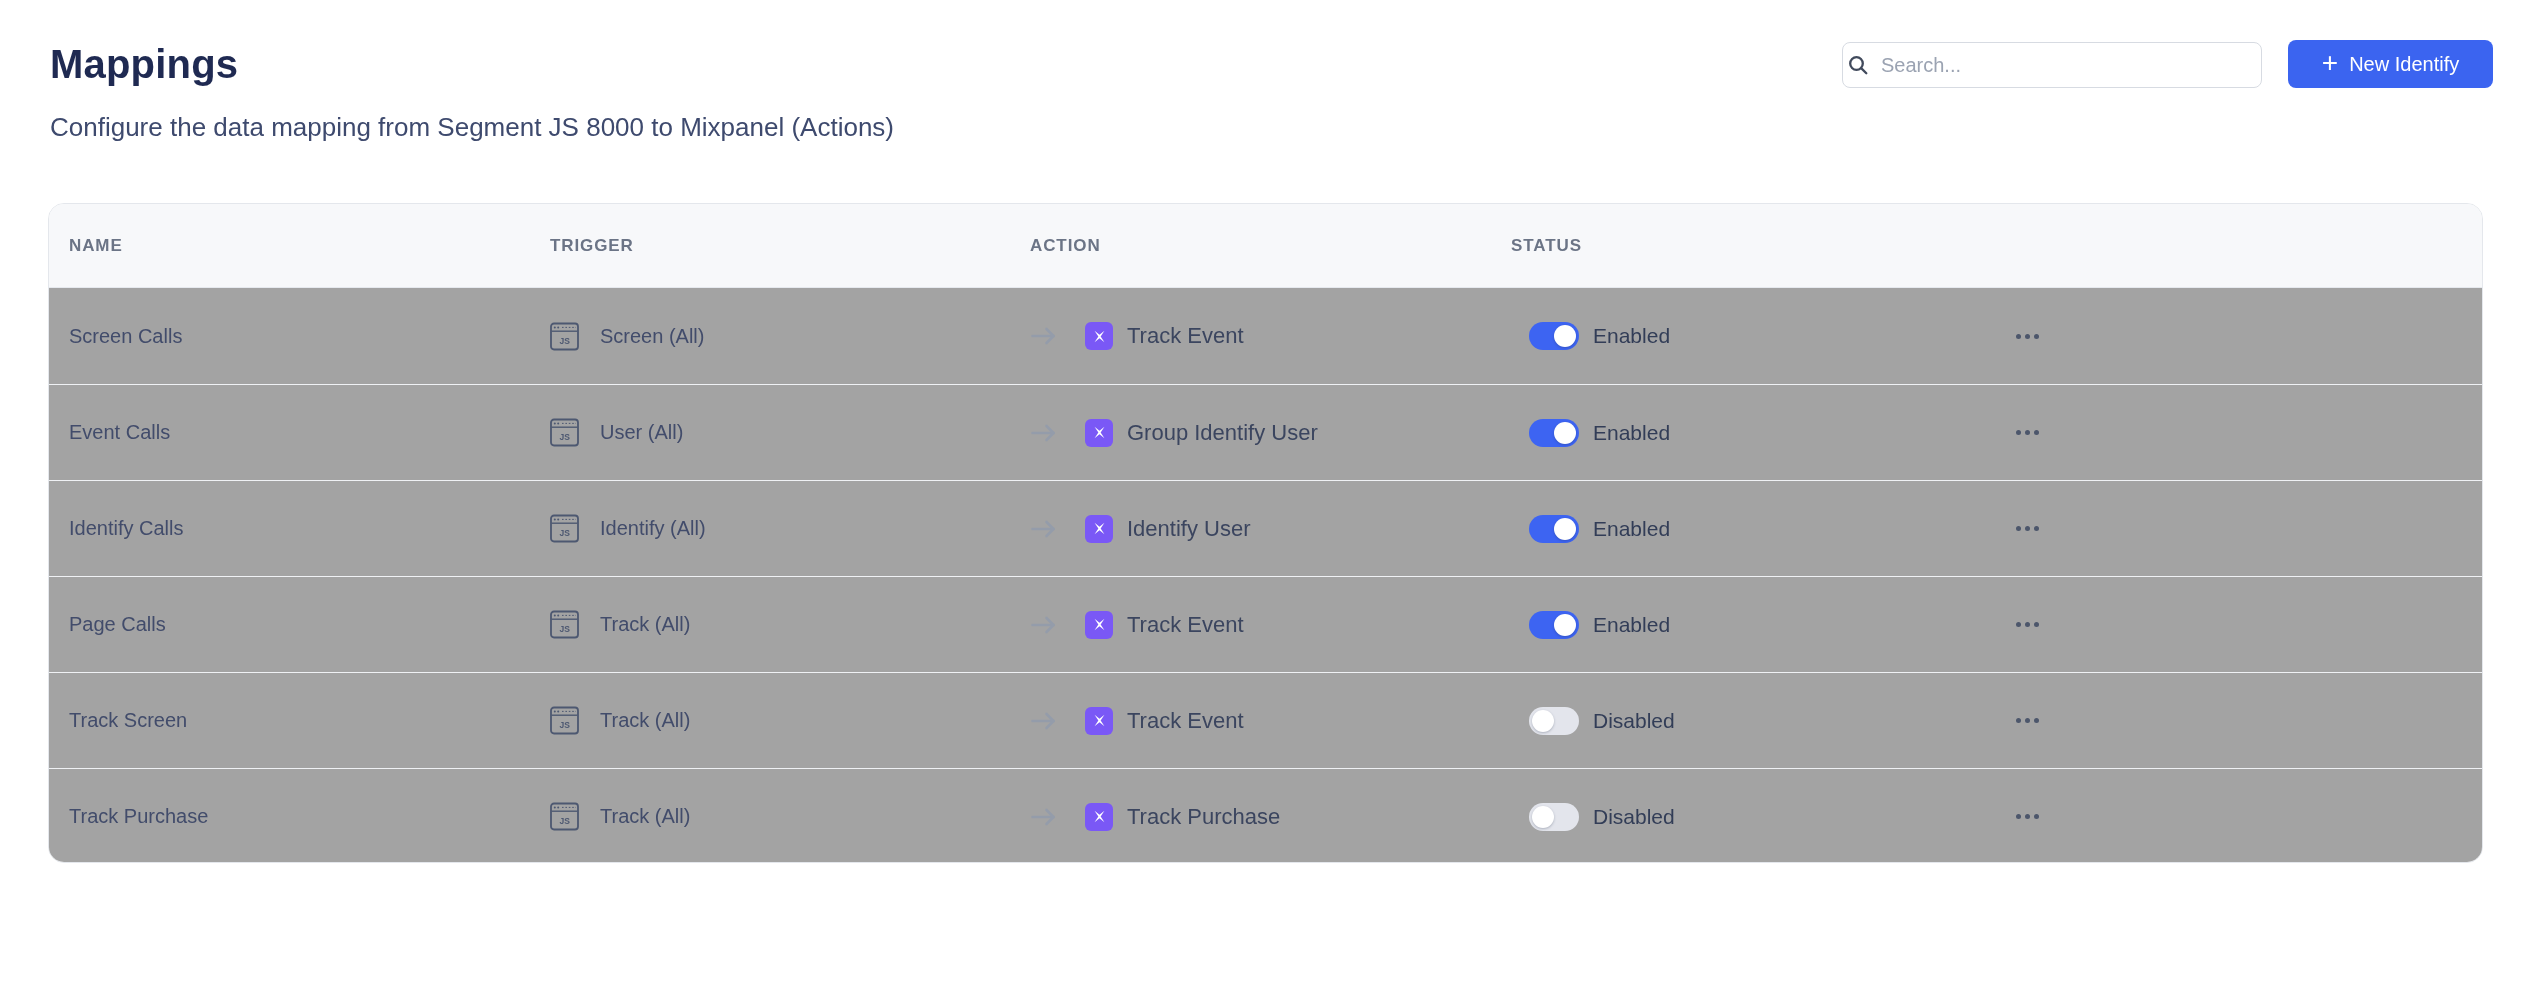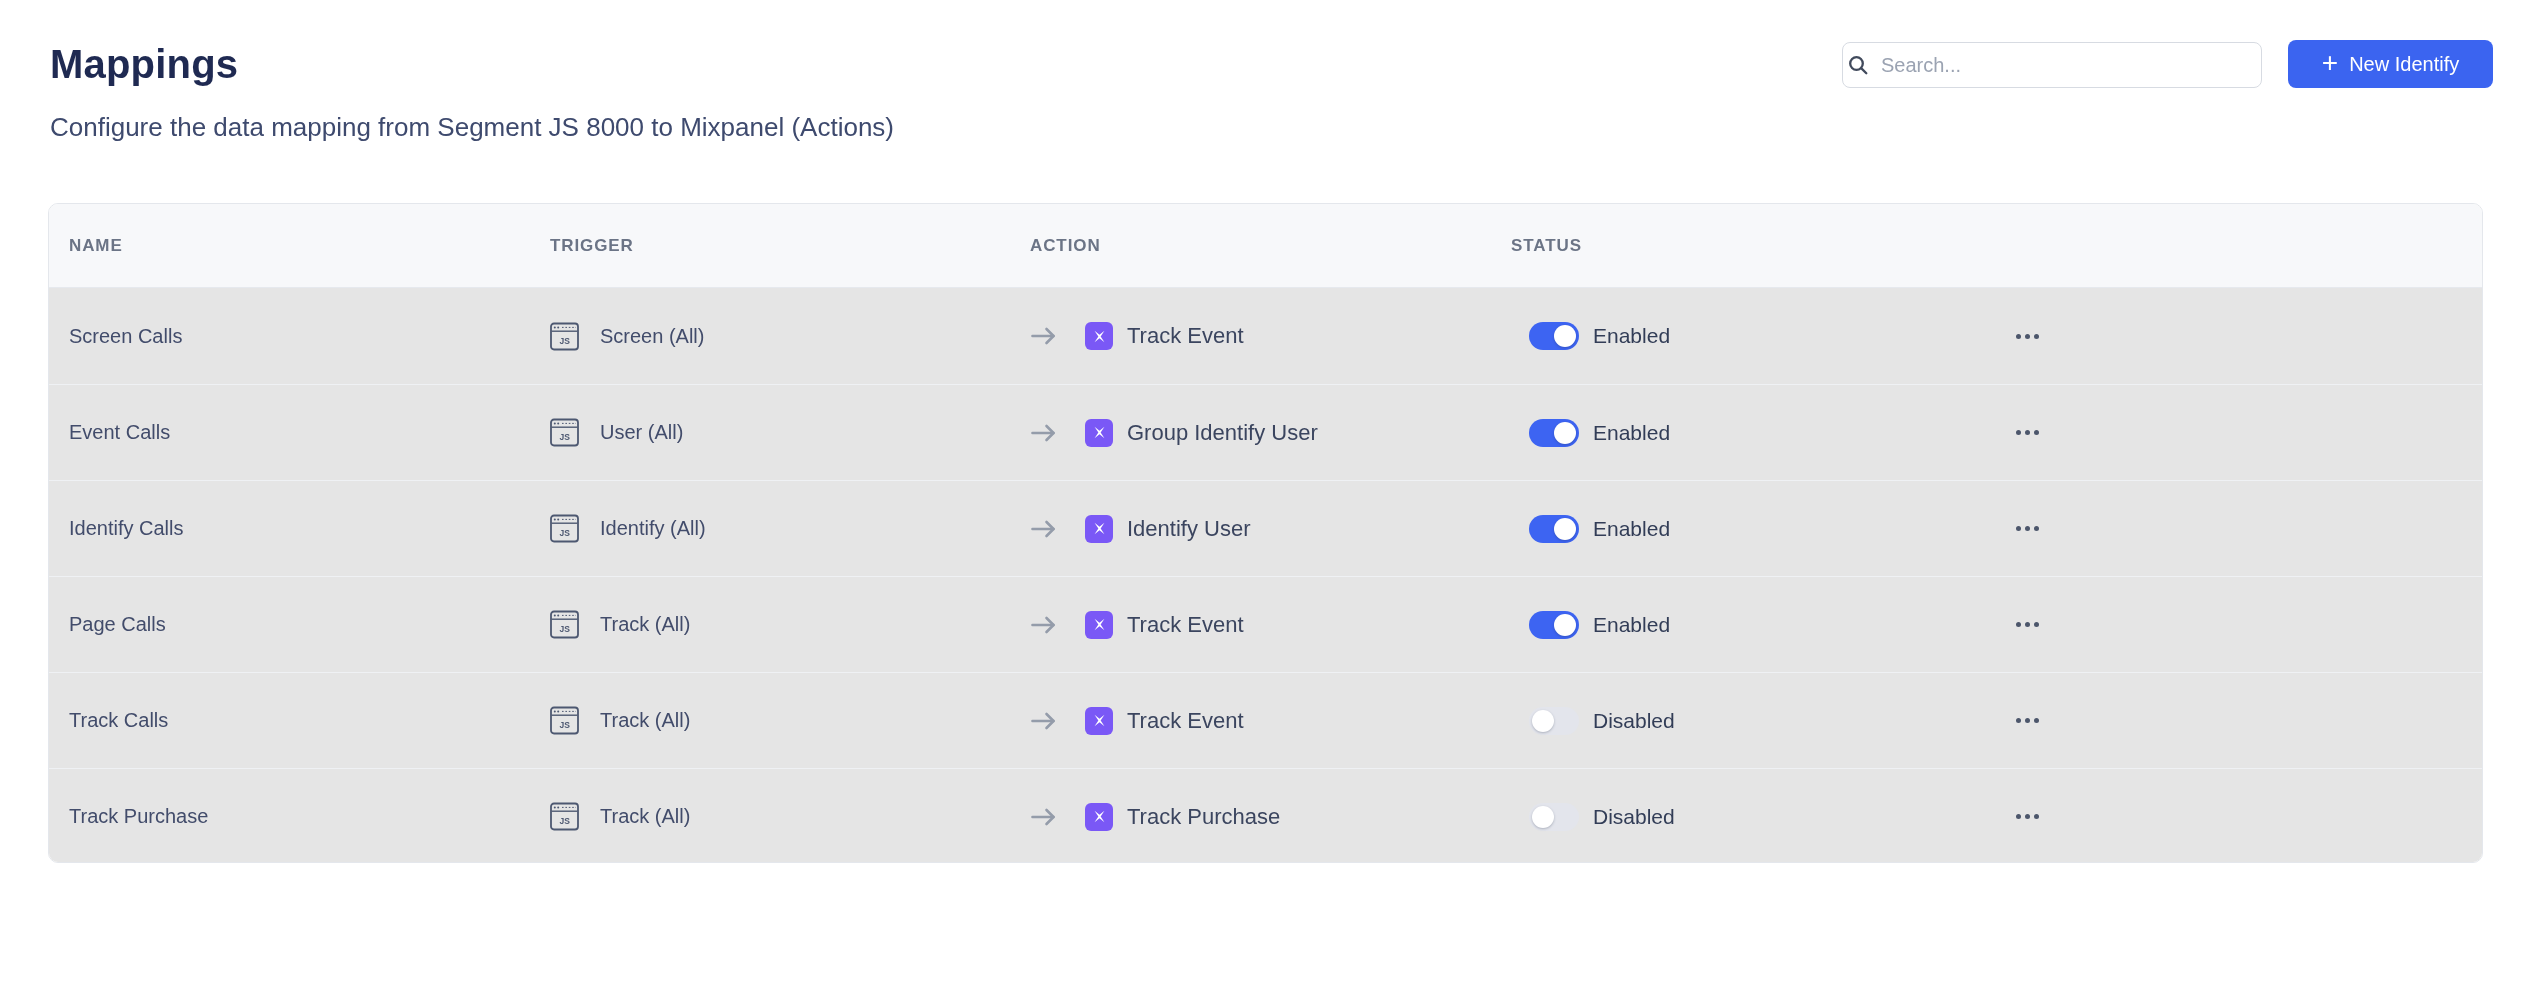--- a/index.html
+++ b/index.html
@@ -51,39 +51,39 @@
   .new-mapping-btn .plus {
     font-size: 28px; font-weight: 400; line-height: 1;
     margin-right: 11px; margin-top: -3px;
   }
   .new-mapping-btn .btn-label { font-size: 20px; font-weight: 500; }
 
   
   .card {
     position: absolute; left: 48px; top: 203px;
     width: 2435px; height: 660px;
-    border: 1.5px solid #e4e7ec; border-radius: 10px;
+    border: 1.5px solid #e4e7ec; border-radius: 16px;
     background: #ffffff; overflow: hidden;
   }
   .grid-row {
     display: grid;
     grid-template-columns: 481px 480px 481px 481px 1fr;
     align-items: center;
     padding: 0 20px;
   }
   .thead {
     height: 84px;
     background: #f7f8fa;
     border-bottom: 1.5px solid #e6e9ee;
   }
   .th {
     font-size: 17px; font-weight: 700; color: #6b7486;
     letter-spacing: 0.9px;
   }
-  .trow { height: 96px; border-top: 1.5px solid #eff1f4; background: #e5e5e5; }
+  .trow { height: 96px; border-top: 1.5px solid #eff1f4; background: #a3a3a3; }
   .trow:first-of-type { border-top: none; }
 
   .cell-name { font-size: 20px; color: #424c6b; }
 
   .cell-trigger { display: flex; align-items: center; }
   .trigger-icon { flex: 0 0 auto; width: 29px; height: 29px; }
   .trigger-label { margin-left: 21px; font-size: 20px; color: #424c6b; }
 
   .cell-action { display: flex; align-items: center; text-align: right; }
   .arrow-icon { flex: 0 0 auto; }
@@ -321,21 +321,21 @@
     <div class="cell-menu">
       <button class="menu-btn">
         <span class="dot"></span>
         <span class="dot"></span>
         <span class="dot"></span>
       </button>
     </div>
   </div>
 
   <div class="grid-row trow">
-    <div class="cell-name">Track Calls</div>
+    <div class="cell-name">Track Screen</div>
 
     <div class="cell-trigger">
       <svg class="trigger-icon" viewBox="0 0 29 29" fill="none">
         <rect x="1" y="1.5" width="27" height="26" rx="3" stroke="#4d5871" stroke-width="1.8"></rect>
         <line x1="1.6" y1="9.2" x2="27.4" y2="9.2" stroke="#4d5871" stroke-width="1.4"></line>
         <circle cx="4.8" cy="5.4" r="1" fill="#4d5871"></circle>
         <circle cx="8.2" cy="5.4" r="1" fill="#4d5871"></circle>
         <line x1="12" y1="5.4" x2="26" y2="5.4" stroke="#4d5871" stroke-width="1" stroke-dasharray="1.6 1.8"></line>
         <text x="9.5" y="21.8" font-size="8.5" font-weight="bold" fill="#4d5871" font-family="Liberation Sans, DejaVu Sans, sans-serif">JS</text>
       </svg>

